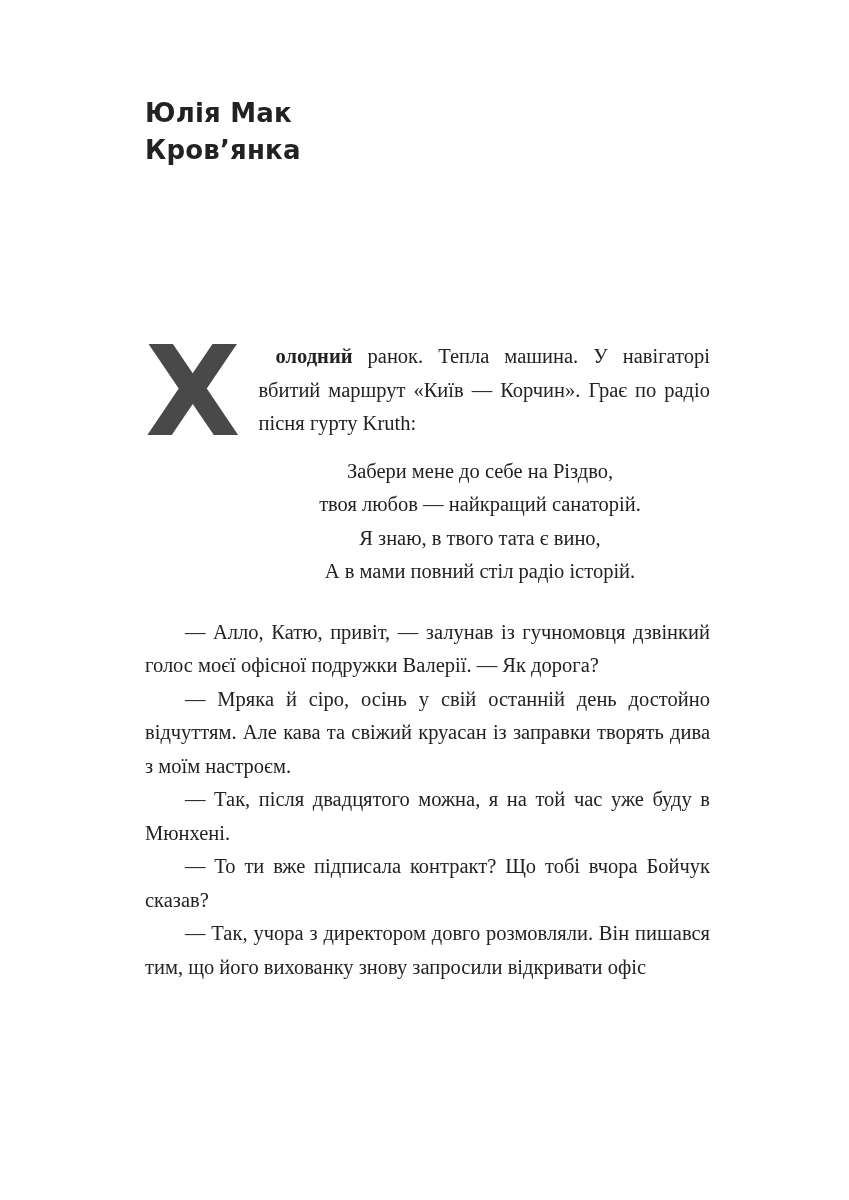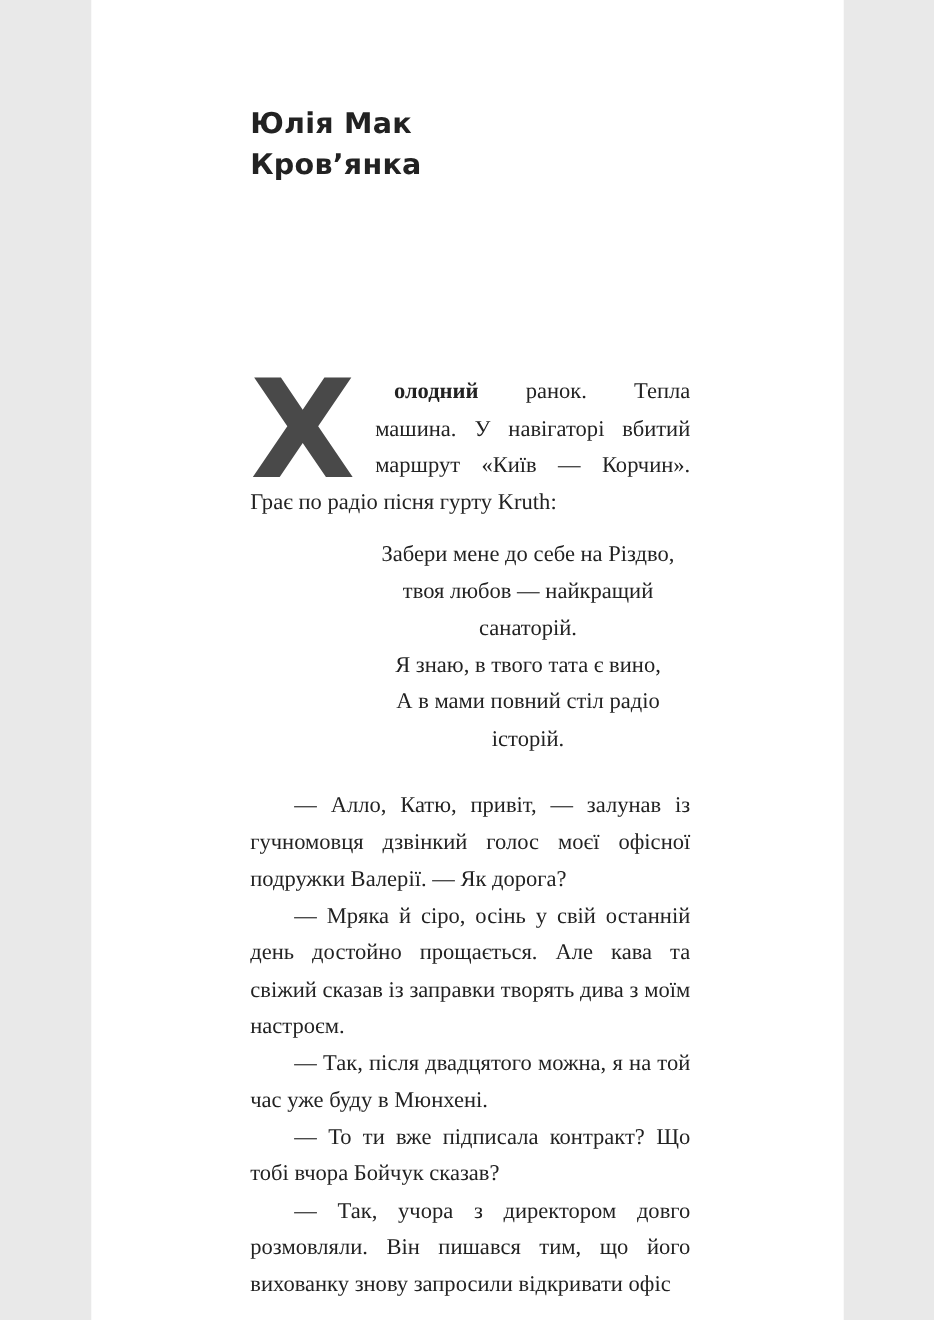--- a/index.html
+++ b/index.html
@@ -5,21 +5,21 @@
   :root {
     --text: #222222;
     --dropcap: #494949;
     --background: #ffffff;
   }
   * { margin: 0; padding: 0; box-sizing: border-box; }
   html, body { background: #e9e9e9; }
   body { font-family: "Liberation Serif", "DejaVu Serif", serif; }
 
   .page {
-    width: 684px;
+    width: 849px;
     height: 1200px;
     background: var(--background, #fff);
     margin: 0 auto;
     padding: 95px 139px 0 145px;
     overflow: hidden;
     color: var(--text, #222);
   }
 
   
   .book-header h1,
@@ -84,20 +84,20 @@
     <p class="opening"><span class="dropcap">Х</span><span class="lead-bold">олодний</span><span> ранок. Тепла машина. У навігаторі вбитий маршрут «Київ — Корчин». Грає по радіо пісня гурту Kruth:</span></p>
 
     <div class="verse">
       <div class="verse-line">Забери мене до себе на Різдво,</div>
       <div class="verse-line">твоя любов — найкращий санаторій.</div>
       <div class="verse-line">Я знаю, в твого тата є вино,</div>
       <div class="verse-line">А в мами повний стіл радіо історій.</div>
     </div>
 
     <p class="para indent">— Алло, Катю, привіт, — залунав із гучномовця дзвінкий голос моєї офісної подружки Валерії. — Як дорога?</p>
-    <p class="para indent">— Мряка й сіро, осінь у свій останній день достойно прощається. Але кава та свіжий сказав із заправки творять дива з моїм настроєм.</p>
+    <p class="para indent">— Мряка й сіро, осінь у свій останній день достойно відчуттям. Але кава та свіжий круасан із заправки творять дива з моїм настроєм.</p>
     <p class="para indent">— Так, після двадцятого можна, я на той час уже буду в Мюнхені.</p>
     <p class="para indent">— То ти вже підписала контракт? Що тобі вчора Бойчук сказав?</p>
     <p class="para indent">— Так, учора з директором довго розмовляли. Він пишався тим, що його вихованку знову запросили відкривати офіс</p>
 
   </main>
 
 </div>
 
 </body></html>

